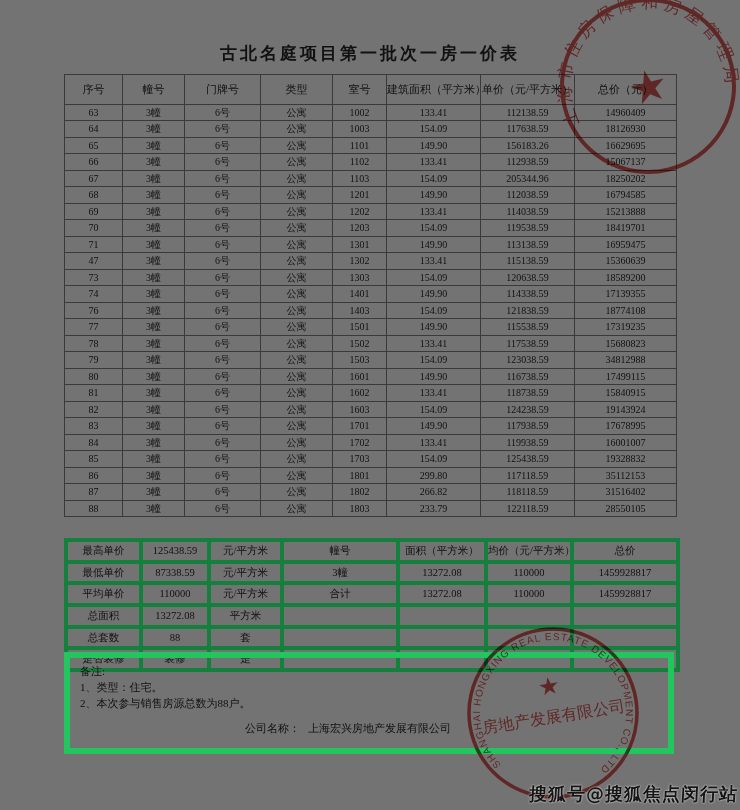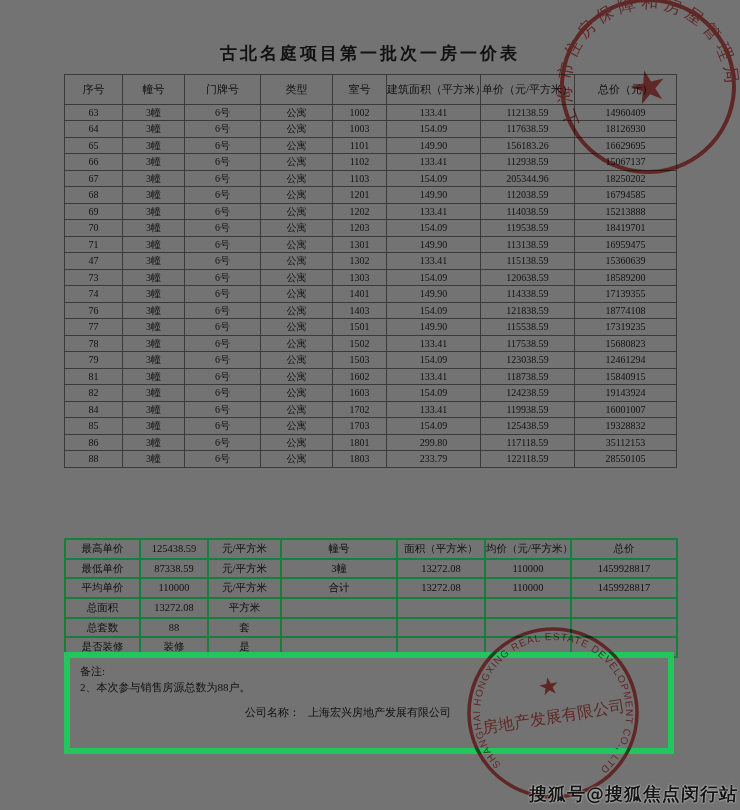--- a/index.html
+++ b/index.html
@@ -18,21 +18,21 @@
   }
   .main-table th, .main-table td {
     border:1px solid #3a3a3a; text-align:center; padding:1px 0;
     font-weight:normal; overflow:hidden; white-space:nowrap; line-height:1.35;
   }
   .main-table th { padding:7px 0; font-size:11px; }
   .summary-table {
     position:absolute; top:538px; left:64px; width:612px; font-size:10.5px;
   }
   .summary-table td {
-    border:2px solid #15803d; text-align:center; padding:2px 0;
+    border:4px solid #15803d; text-align:center; padding:2px 0;
     overflow:hidden; white-space:nowrap; line-height:1.3;
   }
   .notes-box {
     position:absolute; top:652px; left:64px; width:610px; height:102px;
     border:6px solid #22c55e; font-size:11px; line-height:1.35; box-sizing:border-box;
     padding-top:6px;
   }
   .notes-box .note-line { margin:0 0 1px 10px; }
   .company-line { margin-top:10px; text-align:left; padding-left:175px; }
   .company-line .label { margin-right:8px; }
@@ -232,41 +232,61 @@
           <td>15680823</td>
         </tr>
         <tr>
           <td>79</td>
           <td>3幢</td>
           <td>6号</td>
           <td>公寓</td>
           <td>1503</td>
           <td>154.09</td>
           <td>123038.59</td>
-          <td>12461294</td>
+          <td>34812988</td>
+        </tr>
+        <tr>
+          <td>80</td>
+          <td>3幢</td>
+          <td>6号</td>
+          <td>公寓</td>
+          <td>1601</td>
+          <td>149.90</td>
+          <td>116738.59</td>
+          <td>17499115</td>
         </tr>
         <tr>
           <td>81</td>
           <td>3幢</td>
           <td>6号</td>
           <td>公寓</td>
           <td>1602</td>
           <td>133.41</td>
           <td>118738.59</td>
           <td>15840915</td>
         </tr>
         <tr>
           <td>82</td>
           <td>3幢</td>
           <td>6号</td>
           <td>公寓</td>
           <td>1603</td>
           <td>154.09</td>
           <td>124238.59</td>
           <td>19143924</td>
+        </tr>
+        <tr>
+          <td>83</td>
+          <td>3幢</td>
+          <td>6号</td>
+          <td>公寓</td>
+          <td>1701</td>
+          <td>149.90</td>
+          <td>117938.59</td>
+          <td>17678995</td>
         </tr>
         <tr>
           <td>84</td>
           <td>3幢</td>
           <td>6号</td>
           <td>公寓</td>
           <td>1702</td>
           <td>133.41</td>
           <td>119938.59</td>
           <td>16001007</td>
@@ -283,20 +303,30 @@
         </tr>
         <tr>
           <td>86</td>
           <td>3幢</td>
           <td>6号</td>
           <td>公寓</td>
           <td>1801</td>
           <td>299.80</td>
           <td>117118.59</td>
           <td>35112153</td>
+        </tr>
+        <tr>
+          <td>87</td>
+          <td>3幢</td>
+          <td>6号</td>
+          <td>公寓</td>
+          <td>1802</td>
+          <td>266.82</td>
+          <td>118118.59</td>
+          <td>31516402</td>
         </tr>
         <tr>
           <td>88</td>
           <td>3幢</td>
           <td>6号</td>
           <td>公寓</td>
           <td>1803</td>
           <td>233.79</td>
           <td>122118.59</td>
           <td>28550105</td>
@@ -367,20 +397,21 @@
           <td></td>
           <td></td>
           <td></td>
           <td></td>
         </tr>
       </tbody>
   </table>
 
   <div class="notes-box">
     <div class="note-line">备注:</div>
+    <div class="note-line">1、类型：住宅。</div>
     <div class="note-line">2、本次参与销售房源总数为88户。</div>
     <div class="company-line">
       <span class="label">公司名称：</span><span>上海宏兴房地产发展有限公司</span>
     </div>
   </div>
 
   <svg class="stamp stamp-top" width="200" height="200" viewBox="0 0 200 200" aria-hidden="true">
     <circle cx="100" cy="100" r="86" fill="none" stroke="#c9302c" stroke-width="4"></circle>
     <defs>
       <path id="ringTop" d="M 100,178 A 78,78 0 1 1 100.01,178" fill="none"></path>

